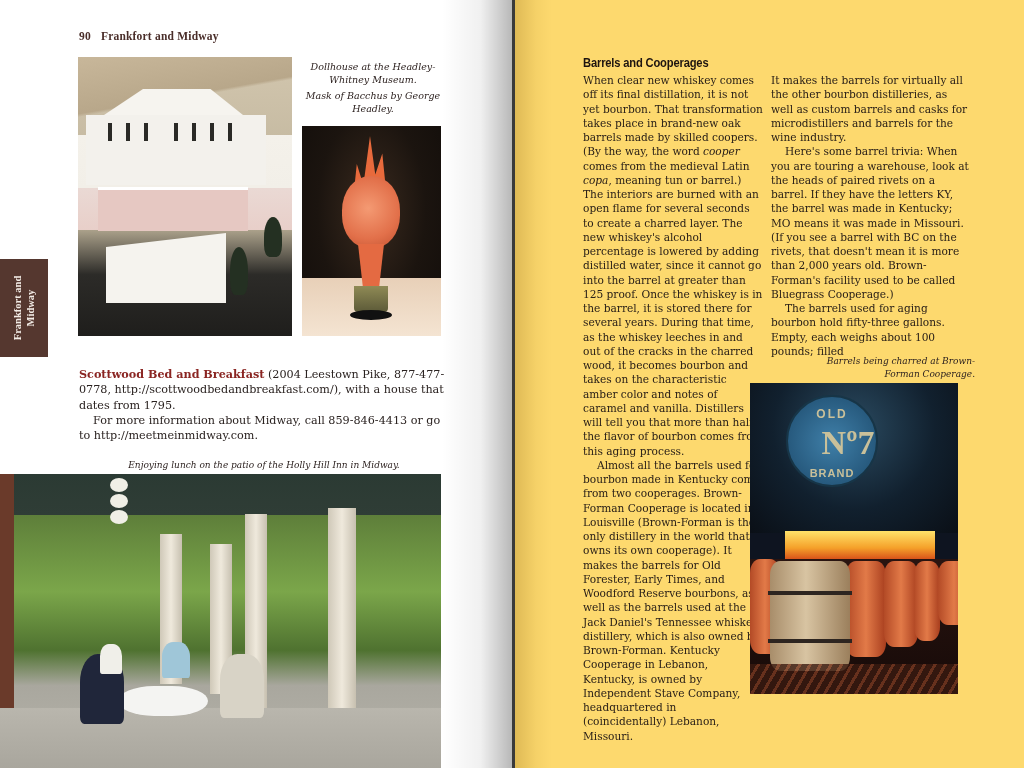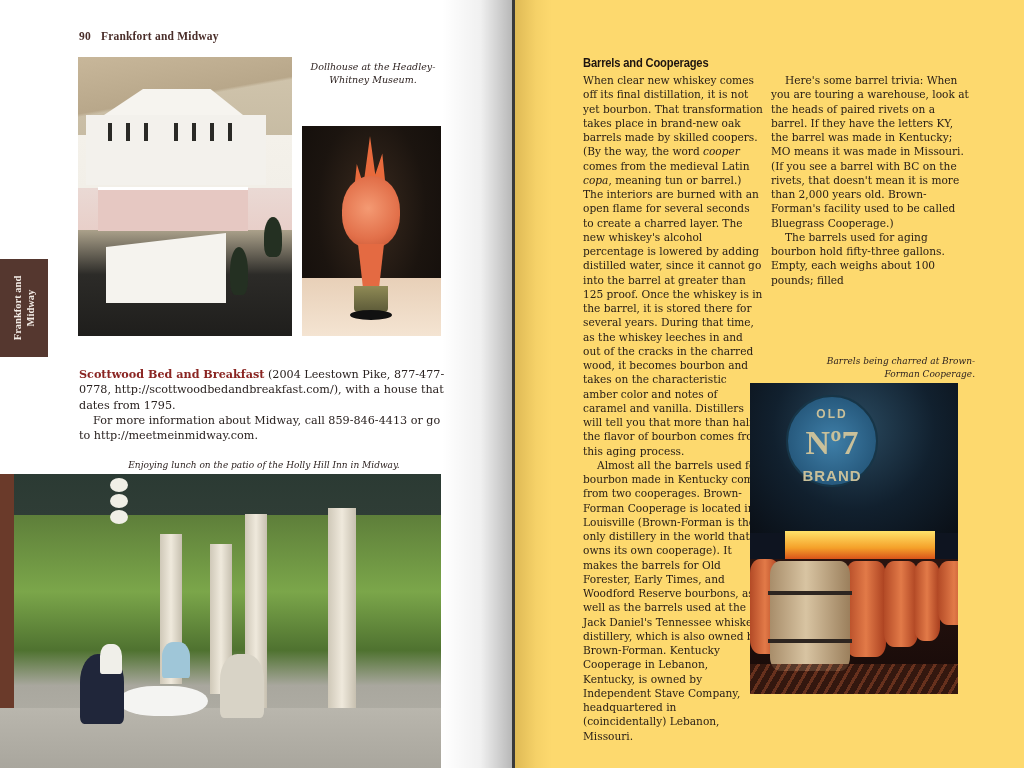--- a/index.html
+++ b/index.html
@@ -69,22 +69,22 @@
   .col-text p { margin:0; }
   .col-text .indent { text-indent:14px; }
   .col1 { left:583px; top:73px; width:180px; }
   .col2 { left:771px; top:73px; width:200px; }
 
   .photo-barrels { left:750px; top:383px; width:208px; height:311px; background:#0e1420; }
   .photo-barrels .upper { position:absolute; left:0; top:0; width:100%; height:150px; background:radial-gradient(ellipse at 50% 30%, #2a4a60 0%, #11202e 55%, #0a0f16 100%); }
   .photo-barrels .sign { position:absolute; left:36px; top:12px; width:92px; height:92px; border-radius:50%; background:radial-gradient(circle,#3f7fa8,#275a7e 70%,#1b4260); border:2px solid #173547; }
   .photo-barrels .sign span { position:absolute; width:100%; text-align:center; color:#c9c09a; font-family:"Liberation Sans", sans-serif; font-weight:bold; }
   .photo-barrels .sign .s1 { top:10px; font-size:12px; letter-spacing:2px; }
-  .photo-barrels .sign .s2 { top:27px; font-size:34px; font-family:"Liberation Serif", serif; }
-  .photo-barrels .sign .s3 { top:70px; font-size:15px; letter-spacing:1px; }
+  .photo-barrels .sign .s2 { top:27px; font-size:34px; font-family:"Liberation Serif", serif;margin-left:16px; }
+  .photo-barrels .sign .s3 { top:70px; font-size:11px; letter-spacing:1px; }
   .photo-barrels .flames { position:absolute; left:35px; top:148px; width:150px; height:28px; background:linear-gradient(180deg,#ffe26a,#f5a12a 60%,#d9541a); filter:blur(0.5px); }
   .photo-barrels .lower { position:absolute; left:0; top:176px; width:100%; height:135px; background:linear-gradient(180deg,#2a1410,#160a08); }
   .photo-barrels .barrel { position:absolute; border-radius:10px/14px; }
   .photo-barrels .b-main { left:20px; top:178px; width:80px; height:110px; background:linear-gradient(90deg,#a88d6a,#d8c4a2 45%,#9b7f5c); }
   .photo-barrels .b-main::before, .photo-barrels .b-main::after { content:""; position:absolute; left:-2px; width:84px; height:4px; background:#2d2520; }
   .photo-barrels .b-main::before { top:30px; }
   .photo-barrels .b-main::after { top:78px; }
   .photo-barrels .b-red { background:linear-gradient(90deg,#b34a26,#e27a48 50%,#a83e1e); }
   .photo-barrels .rails { position:absolute; left:0; bottom:0; width:100%; height:30px; background:repeating-linear-gradient(120deg,#3a1a10 0 6px,#7a3a22 6px 9px); opacity:0.8; }
 </style>
@@ -106,20 +106,21 @@
     <div class="win" style="left:114px;top:66px"></div>
     <div class="win" style="left:132px;top:66px"></div>
     <div class="win" style="left:150px;top:66px"></div>
     <div class="floor2"></div>
     <div class="front"></div>
     <div class="tree" style="left:186px;top:160px"></div>
     <div class="tree" style="left:152px;top:190px;height:48px"></div>
   </div>
 
   <div class="caption caption-dollhouse">Dollhouse at the Headley-Whitney Museum.</div>
+  <div class="caption caption-mask">Mask of Bacchus by George Headley.</div>
 
   <div class="photo photo-mask">
     <div class="table"></div>
     <div class="flame"></div>
     <div class="head"></div>
     <div class="stem"></div>
     <div class="base"></div>
     <div class="foot"></div>
   </div>
 
@@ -158,20 +159,21 @@
 <div class="page-right"></div>
 
 <div class="sidebar-title">Barrels and Cooperages</div>
 
 <div class="col-text col1">
   <p><span>When clear new whiskey comes off its final distillation, it is not yet bourbon. That transformation takes place in brand-new oak barrels made by skilled coopers. (By the way, the word </span><em>cooper</em><span> comes from the medieval Latin </span><em>copa</em><span>, meaning tun or barrel.) The interiors are burned with an open flame for several seconds to create a charred layer. The new whiskey's alcohol percentage is lowered by adding distilled water, since it cannot go into the barrel at greater than 125 proof. Once the whiskey is in the barrel, it is stored there for several years. During that time, as the whiskey leeches in and out of the cracks in the charred wood, it becomes bourbon and takes on the characteristic amber color and notes of caramel and vanilla. Distillers will tell you that more than half the flavor of bourbon comes from this aging process.</span></p>
   <p class="indent">Almost all the barrels used for bourbon made in Kentucky come from two cooperages. Brown-Forman Cooperage is located in Louisville (Brown-Forman is the only distillery in the world that owns its own cooperage). It makes the barrels for Old Forester, Early Times, and Woodford Reserve bourbons, as well as the barrels used at the Jack Daniel's Tennessee whiskey distillery, which is also owned by Brown-Forman. Kentucky Cooperage in Lebanon, Kentucky, is owned by Independent Stave Company, headquartered in (coincidentally) Lebanon, Missouri.</p>
 </div>
 
 <div class="col-text col2">
+  <p>It makes the barrels for virtually all the other bourbon distilleries, as well as custom barrels and casks for microdistillers and barrels for the wine industry.</p>
   <p class="indent">Here's some barrel trivia: When you are touring a warehouse, look at the heads of paired rivets on a barrel. If they have the letters KY, the barrel was made in Kentucky; MO means it was made in Missouri. (If you see a barrel with BC on the rivets, that doesn't mean it is more than 2,000 years old. Brown-Forman's facility used to be called Bluegrass Cooperage.)</p>
   <p class="indent">The barrels used for aging bourbon hold fifty-three gallons. Empty, each weighs about 100 pounds; filled</p>
 </div>
 
 <div class="caption caption-barrels">Barrels being charred at Brown-Forman Cooperage.</div>
 
 <div class="photo photo-barrels">
   <div class="upper"></div>
   <div class="sign">
     <span class="s1">OLD</span>

